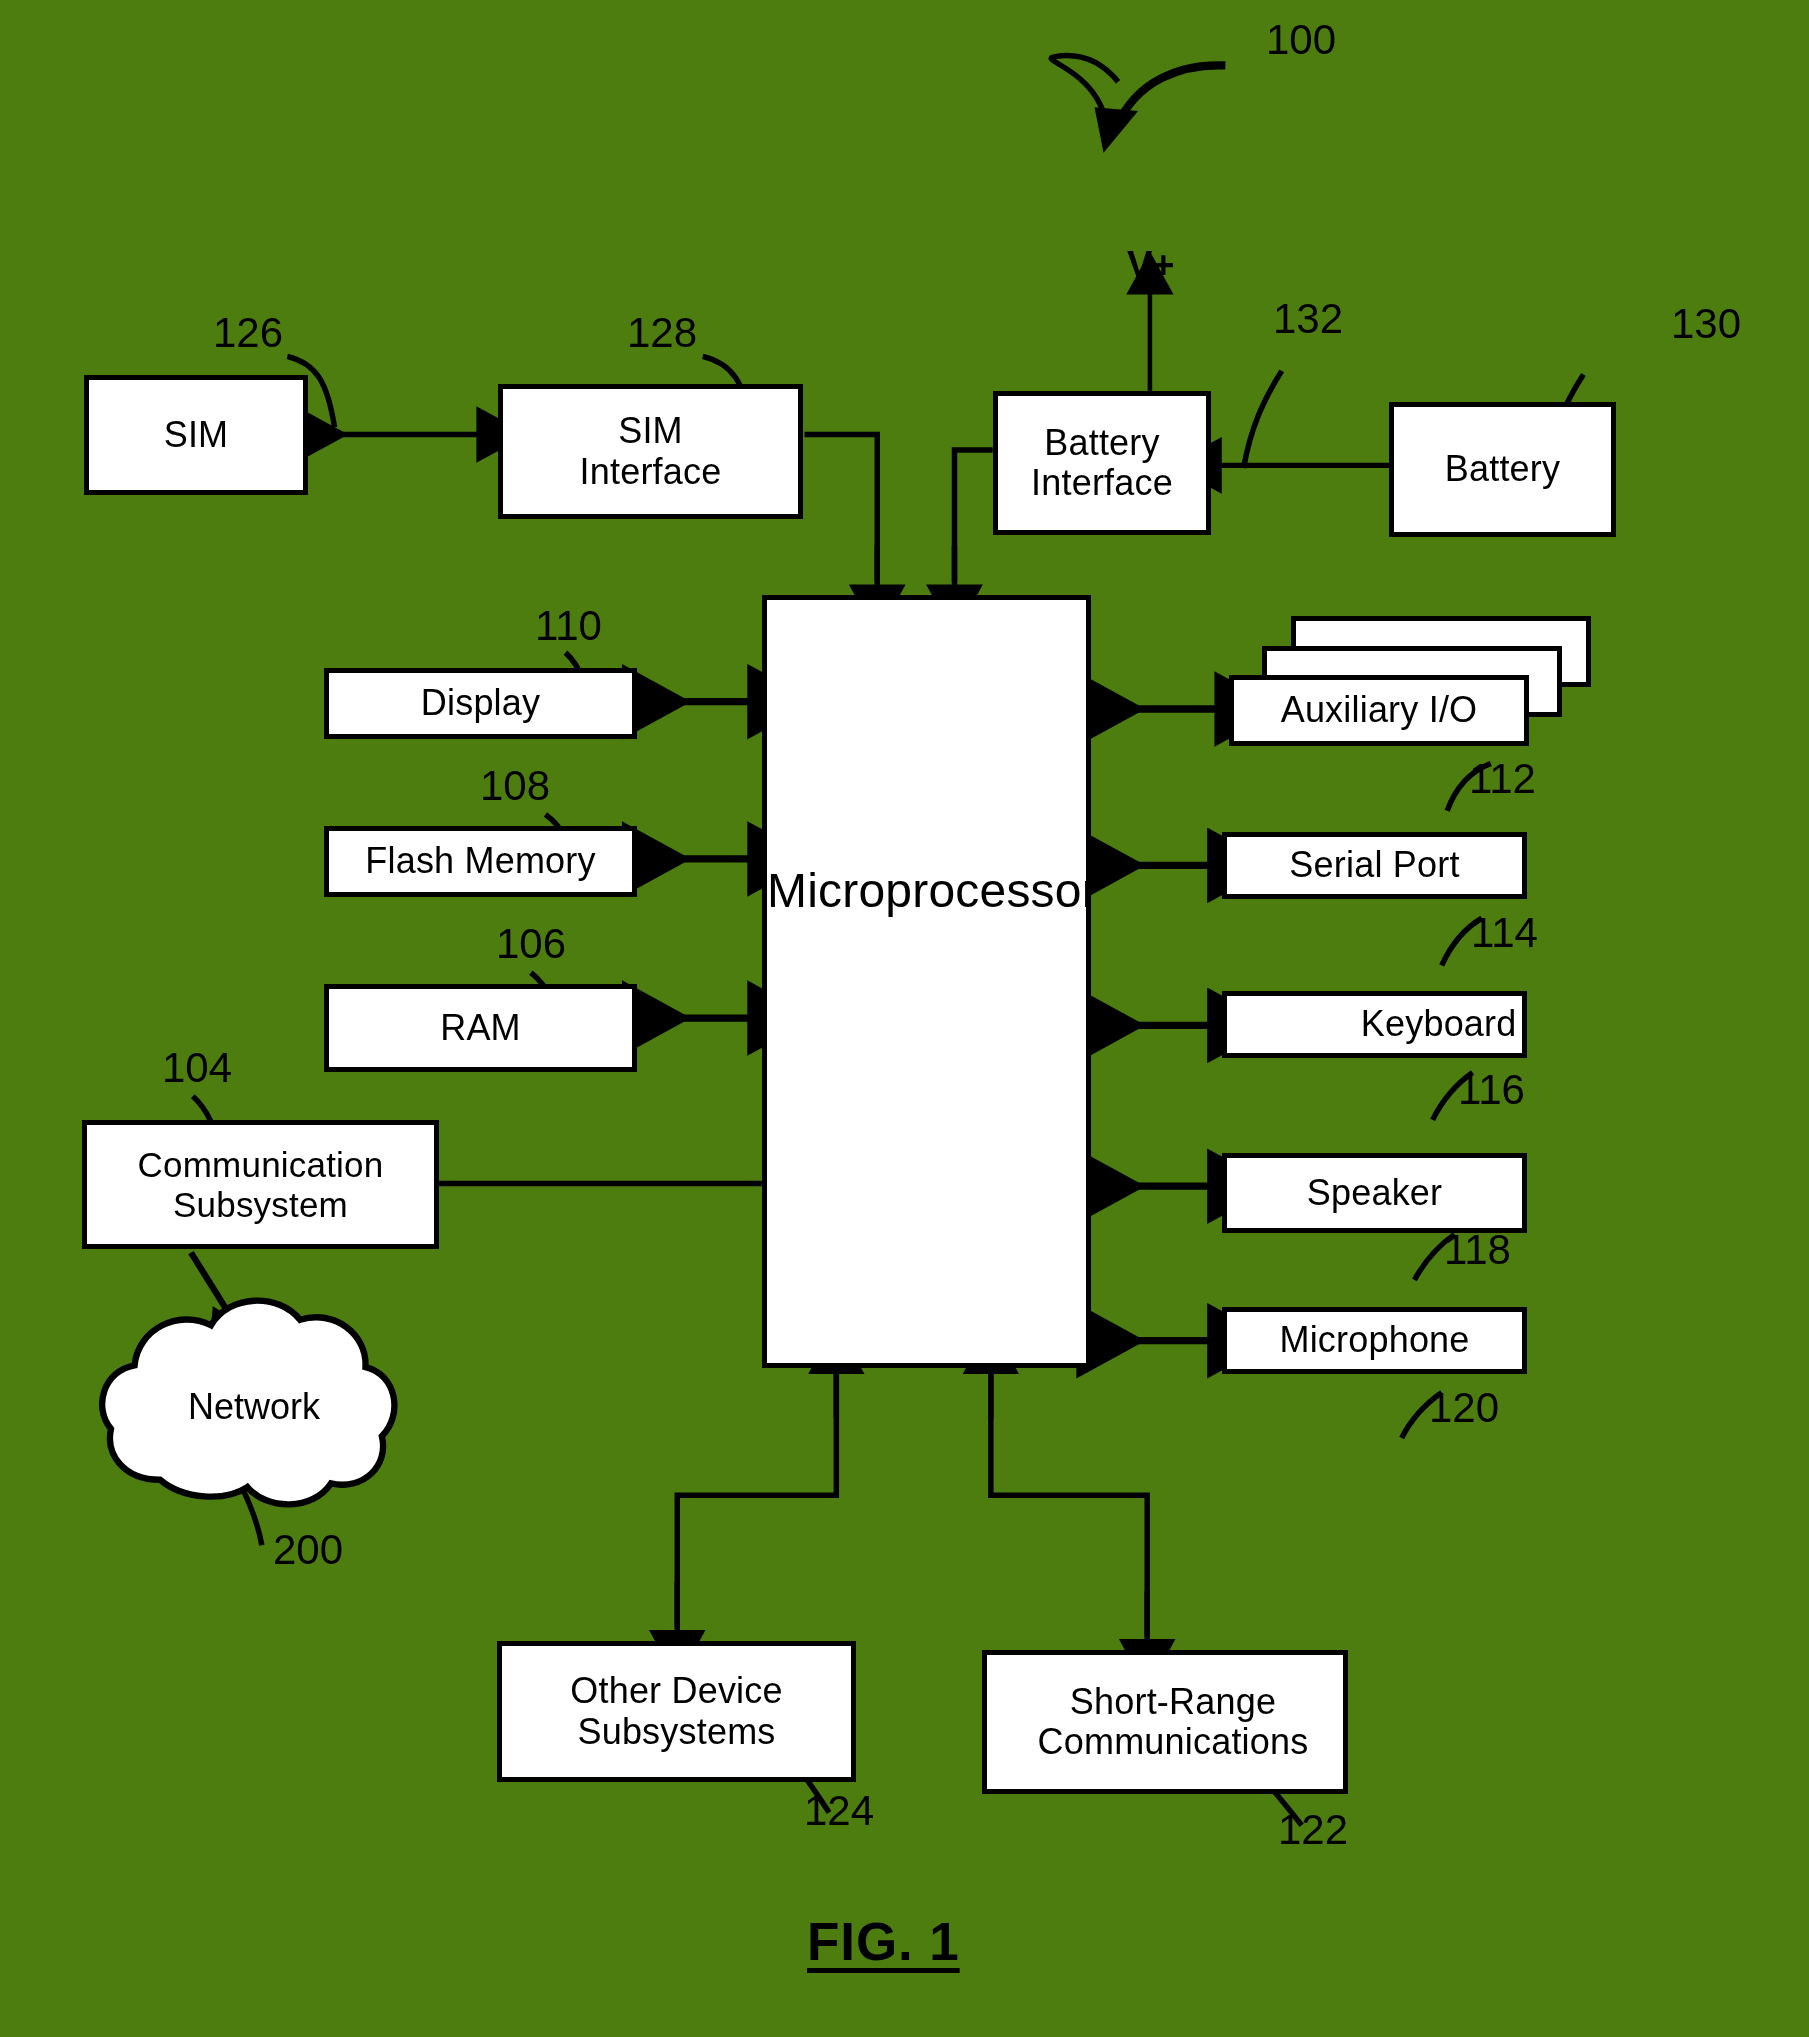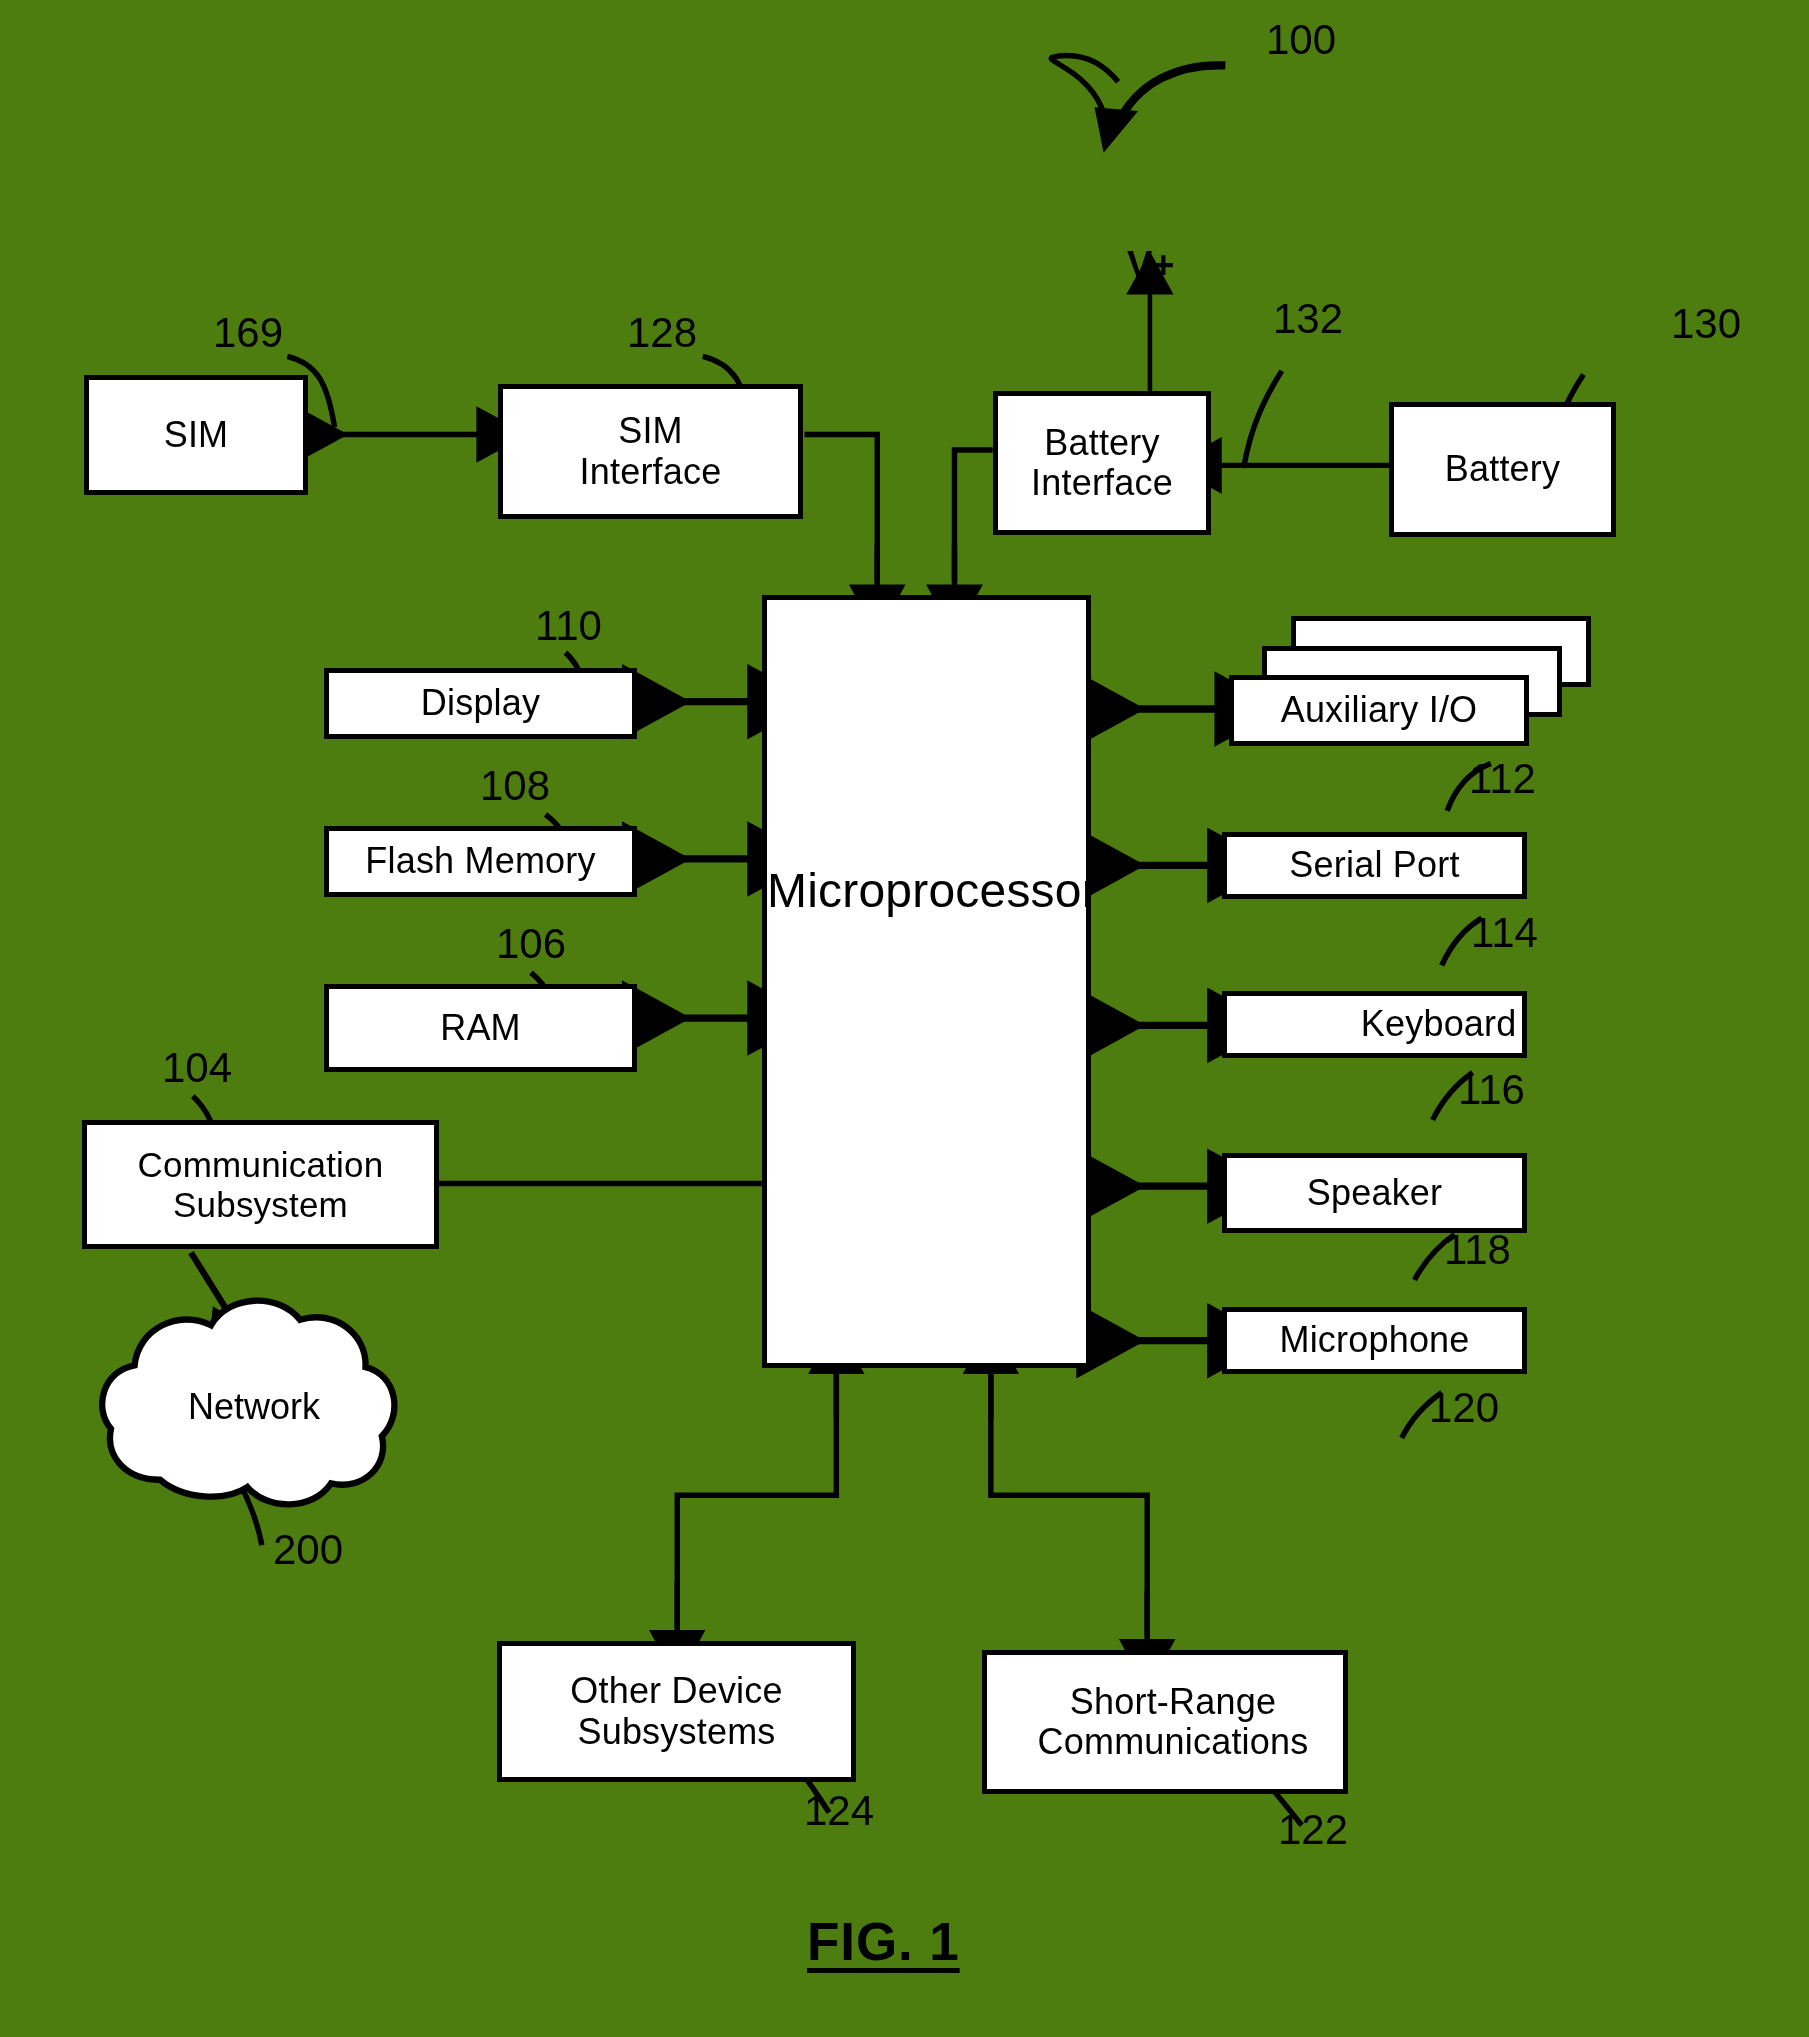--- a/index.html
+++ b/index.html
@@ -187,21 +187,21 @@
   </svg>
 
   <svg class="ov" viewBox="0 0 1990 2241">
     <path d="M1348,72 C1300,70 1250,88 1228,140" fill="none" stroke="#000" stroke-width="9"></path>
     <path d="M1214,168 L1252,122 L1204,118 z" fill="#000"></path>
   </svg>
 
   <div class="ref" style="left:1266px; top:16.4px;">100</div>
   <div class="vlabel" style="left:1127px; top:244px;">V+</div>
 
-  <div class="ref" style="left:213px; top:309px;">169</div>
+  <div class="ref" style="left:213px; top:309px;">126</div>
   <div class="ref" style="left:627px; top:309px;">128</div>
   <div class="ref" style="left:1273px; top:295px;">132</div>
   <div class="ref" style="left:1671px; top:300px;">130</div>
 
   <div class="ref" style="left:535px; top:602px;">110</div>
   <div class="ref" style="left:480px; top:762px;">108</div>
   <div class="ref" style="left:496px; top:920px;">106</div>
   <div class="ref" style="left:162px; top:1044px;">104</div>
   <div class="ref" style="left:273px; top:1526px;">200</div>
 

